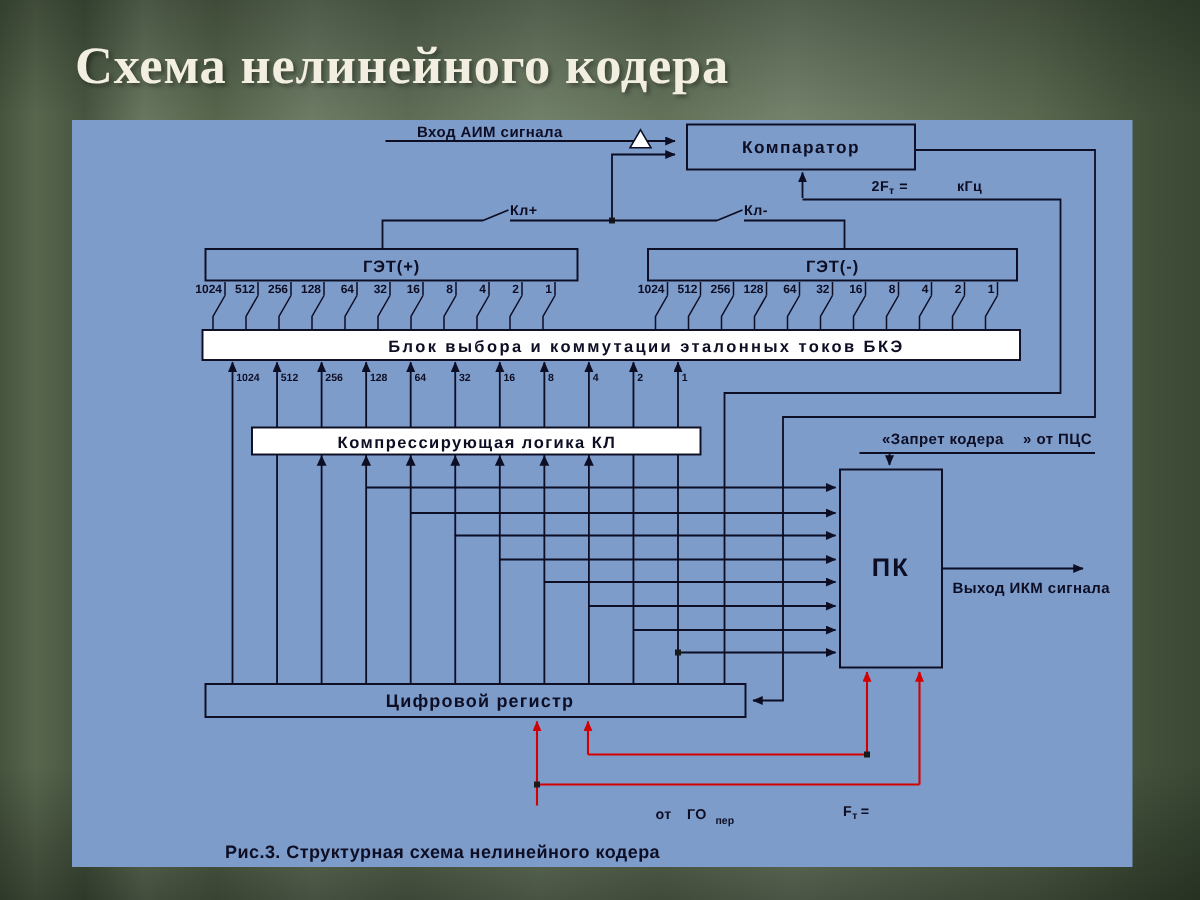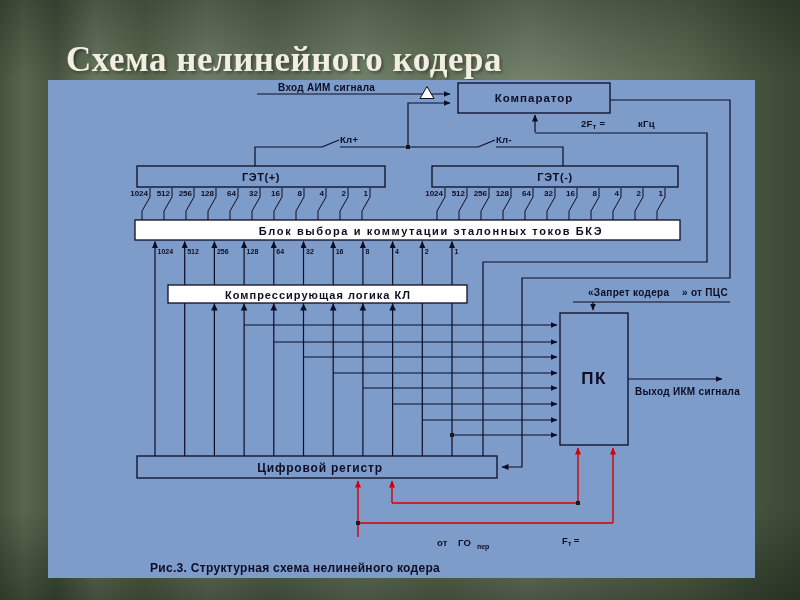--- a/index.html
+++ b/index.html
@@ -4,21 +4,21 @@
 <style>
   html,body{margin:0;padding:0;background:#2f3a2c;}
   .slide{
     position:relative;width:800px;height:600px;overflow:hidden;
     font-family:"Liberation Sans",sans-serif;
     background:
       linear-gradient(180deg, rgba(8,16,8,.30) 0%, rgba(0,0,0,0) 13%, rgba(0,0,0,0) 85%, rgba(8,12,6,.38) 100%),
       linear-gradient(90deg,#46543e 0%,#58664e 3%,#475540 7%,#68765f 12%,#57654d 18%,#6d7b65 26%,#5e6c56 34%,#718069 45%,#637159 55%,#74826c 66%,#66745e 76%,#5a6850 86%,#46543e 94%,#3a4834 100%);
   }
   .title{
-    position:absolute;left:50px;top:24px;margin:16px;
+    position:absolute;left:50px;top:24px;margin:0;
     font-family:"Liberation Serif",serif;font-weight:bold;font-size:35px;
     color:#f2efe1;letter-spacing:.5px;line-height:1.15;
     text-shadow:2px 2px 3px rgba(0,0,0,.35);
   }
   .panel{
     position:absolute;left:48px;top:80px;width:707px;height:498px;
     background:#7d9cca;
     text-align:right;
   }
   svg{display:block}

